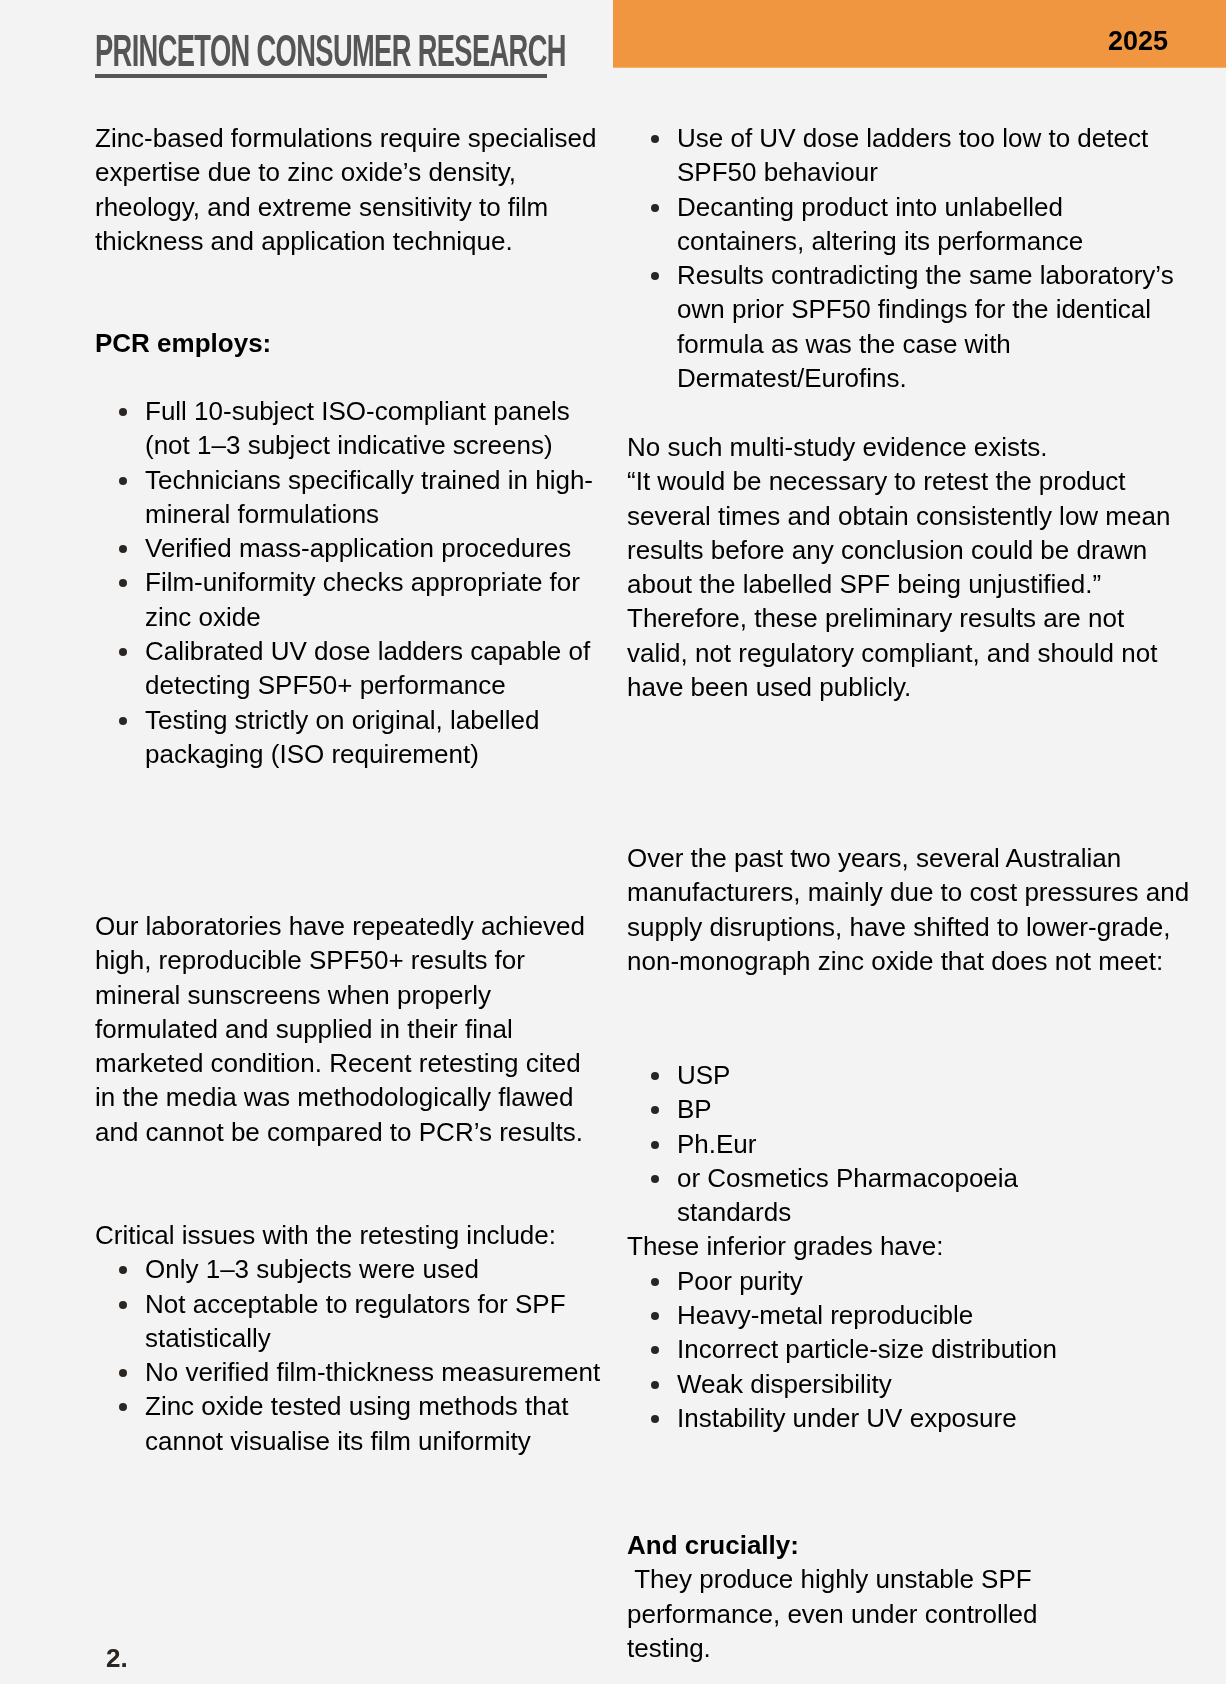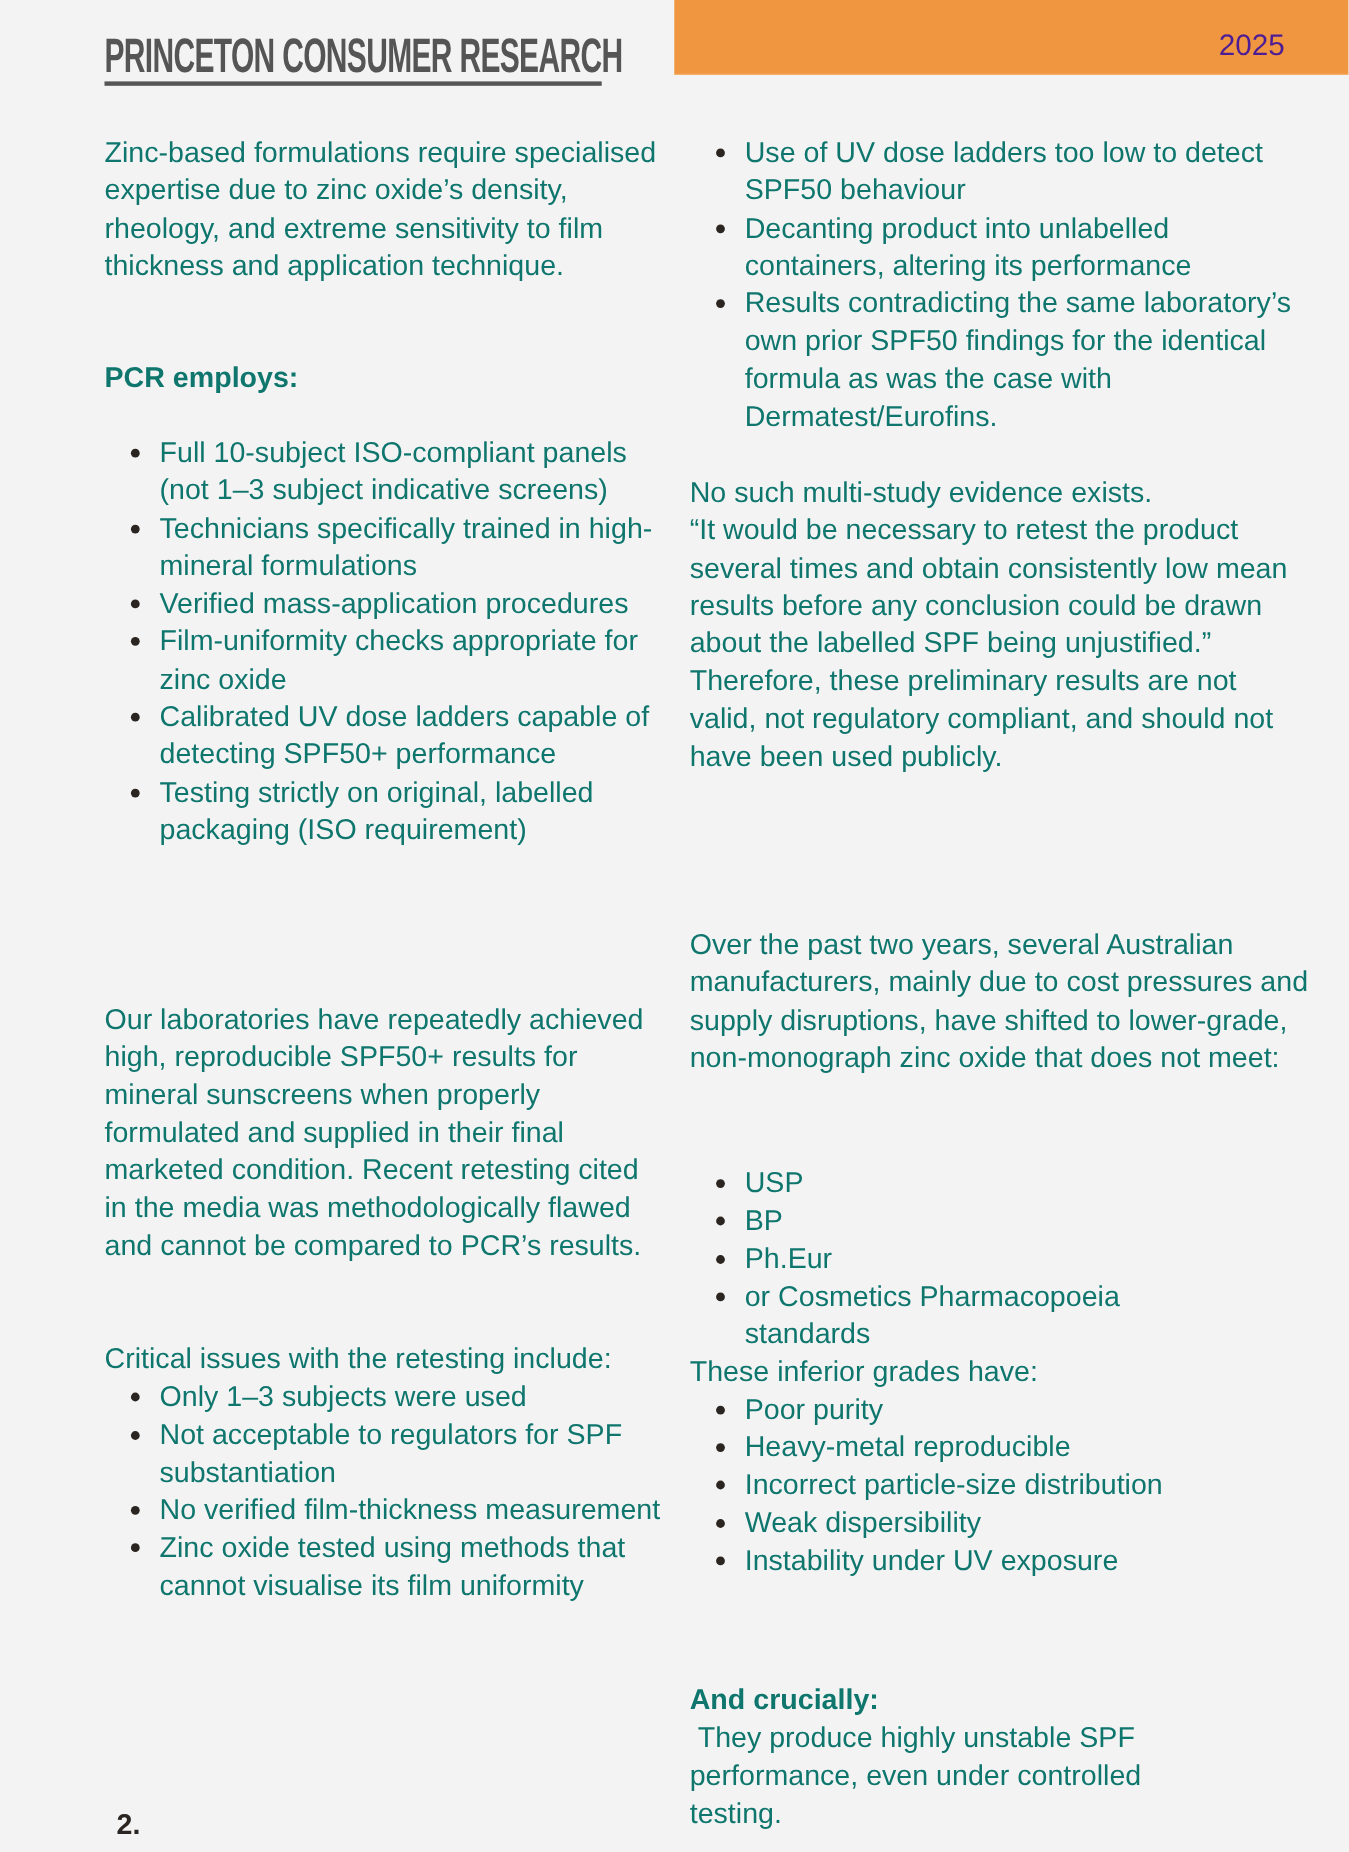--- a/index.html
+++ b/index.html
@@ -7,37 +7,37 @@
     width: 1226px; height: 1684px; position: relative; overflow: hidden;
     background: #f3f3f3; color: #2b2521;
     font-family: "Liberation Sans", sans-serif;
   }
   .banner {
     position: absolute; left: 613px; top: 0; width: 613px; height: 68px;
     background: #f09640; border-bottom: 1px solid #f6b06a; box-sizing: border-box;
   }
   .year {
     position: absolute; right: 58px; top: 26px;
-    font-family: "Liberation Sans", sans-serif; font-weight: normal; font-size: 27px;
-    color: #4c1d95; letter-spacing: 0px;
+    font-family: "Liberation Sans", sans-serif; font-weight: bold; font-size: 27px;
+    color: #000000; letter-spacing: 0px;
   }
   .title {
     position: absolute; left: 95px; top: 28px;
     font-family: "Liberation Sans Narrow", "Liberation Sans", sans-serif;
     font-weight: bold; font-size: 44px; line-height: 46px;
     color: #555555; letter-spacing: -1px;
     transform: scaleX(0.62); transform-origin: left top;
     white-space: nowrap;
   }
   .title-underline {
     position: absolute; left: 95px; top: 74px; width: 452px; height: 4px;
     background: #555555;
   }
   .block {
-    position: absolute; font-size: 26px; line-height: 34.3px; color: #0f766e;
+    position: absolute; font-size: 26px; line-height: 34.3px; color: #000000;
   }
   .block p { margin: 0; }
   .block ul { margin: 0; padding: 0; list-style: none; }
   .block li { position: relative; padding-left: 50px; }
   .block li::before {
     content: ""; position: absolute; left: 24px; top: 14px;
     width: 8px; height: 8px; border-radius: 50%; background: #2b2521;
   }
   .bold { font-weight: bold; }
   .left { left: 95px; width: 510px; }
@@ -76,21 +76,21 @@
 </div>
 
 <div class="block left" style="top:909px;">
   <p>Our laboratories have repeatedly achieved high, reproducible SPF50+ results for mineral sunscreens when properly formulated and supplied in their final marketed condition. Recent retesting cited in the media was methodologically flawed and cannot be compared to PCR’s results.</p>
 </div>
 
 <div class="block left" style="top:1218px;">
   <p>Critical issues with the retesting include:</p>
   <ul>
     <li>Only 1–3 subjects were used</li>
-    <li>Not acceptable to regulators for SPF substantiation</li>
+    <li>Not acceptable to regulators for SPF statistically</li>
     <li>No verified film-thickness measurement</li>
     <li>Zinc oxide tested using methods that cannot visualise its film uniformity</li>
   </ul>
 </div>
 
 <div class="pagenum">2.</div>
 
 <div class="block right" style="top:121px; left:627px; width:560px;">
   <ul>
     <li>Use of UV dose ladders too low to detect SPF50 behaviour</li>

